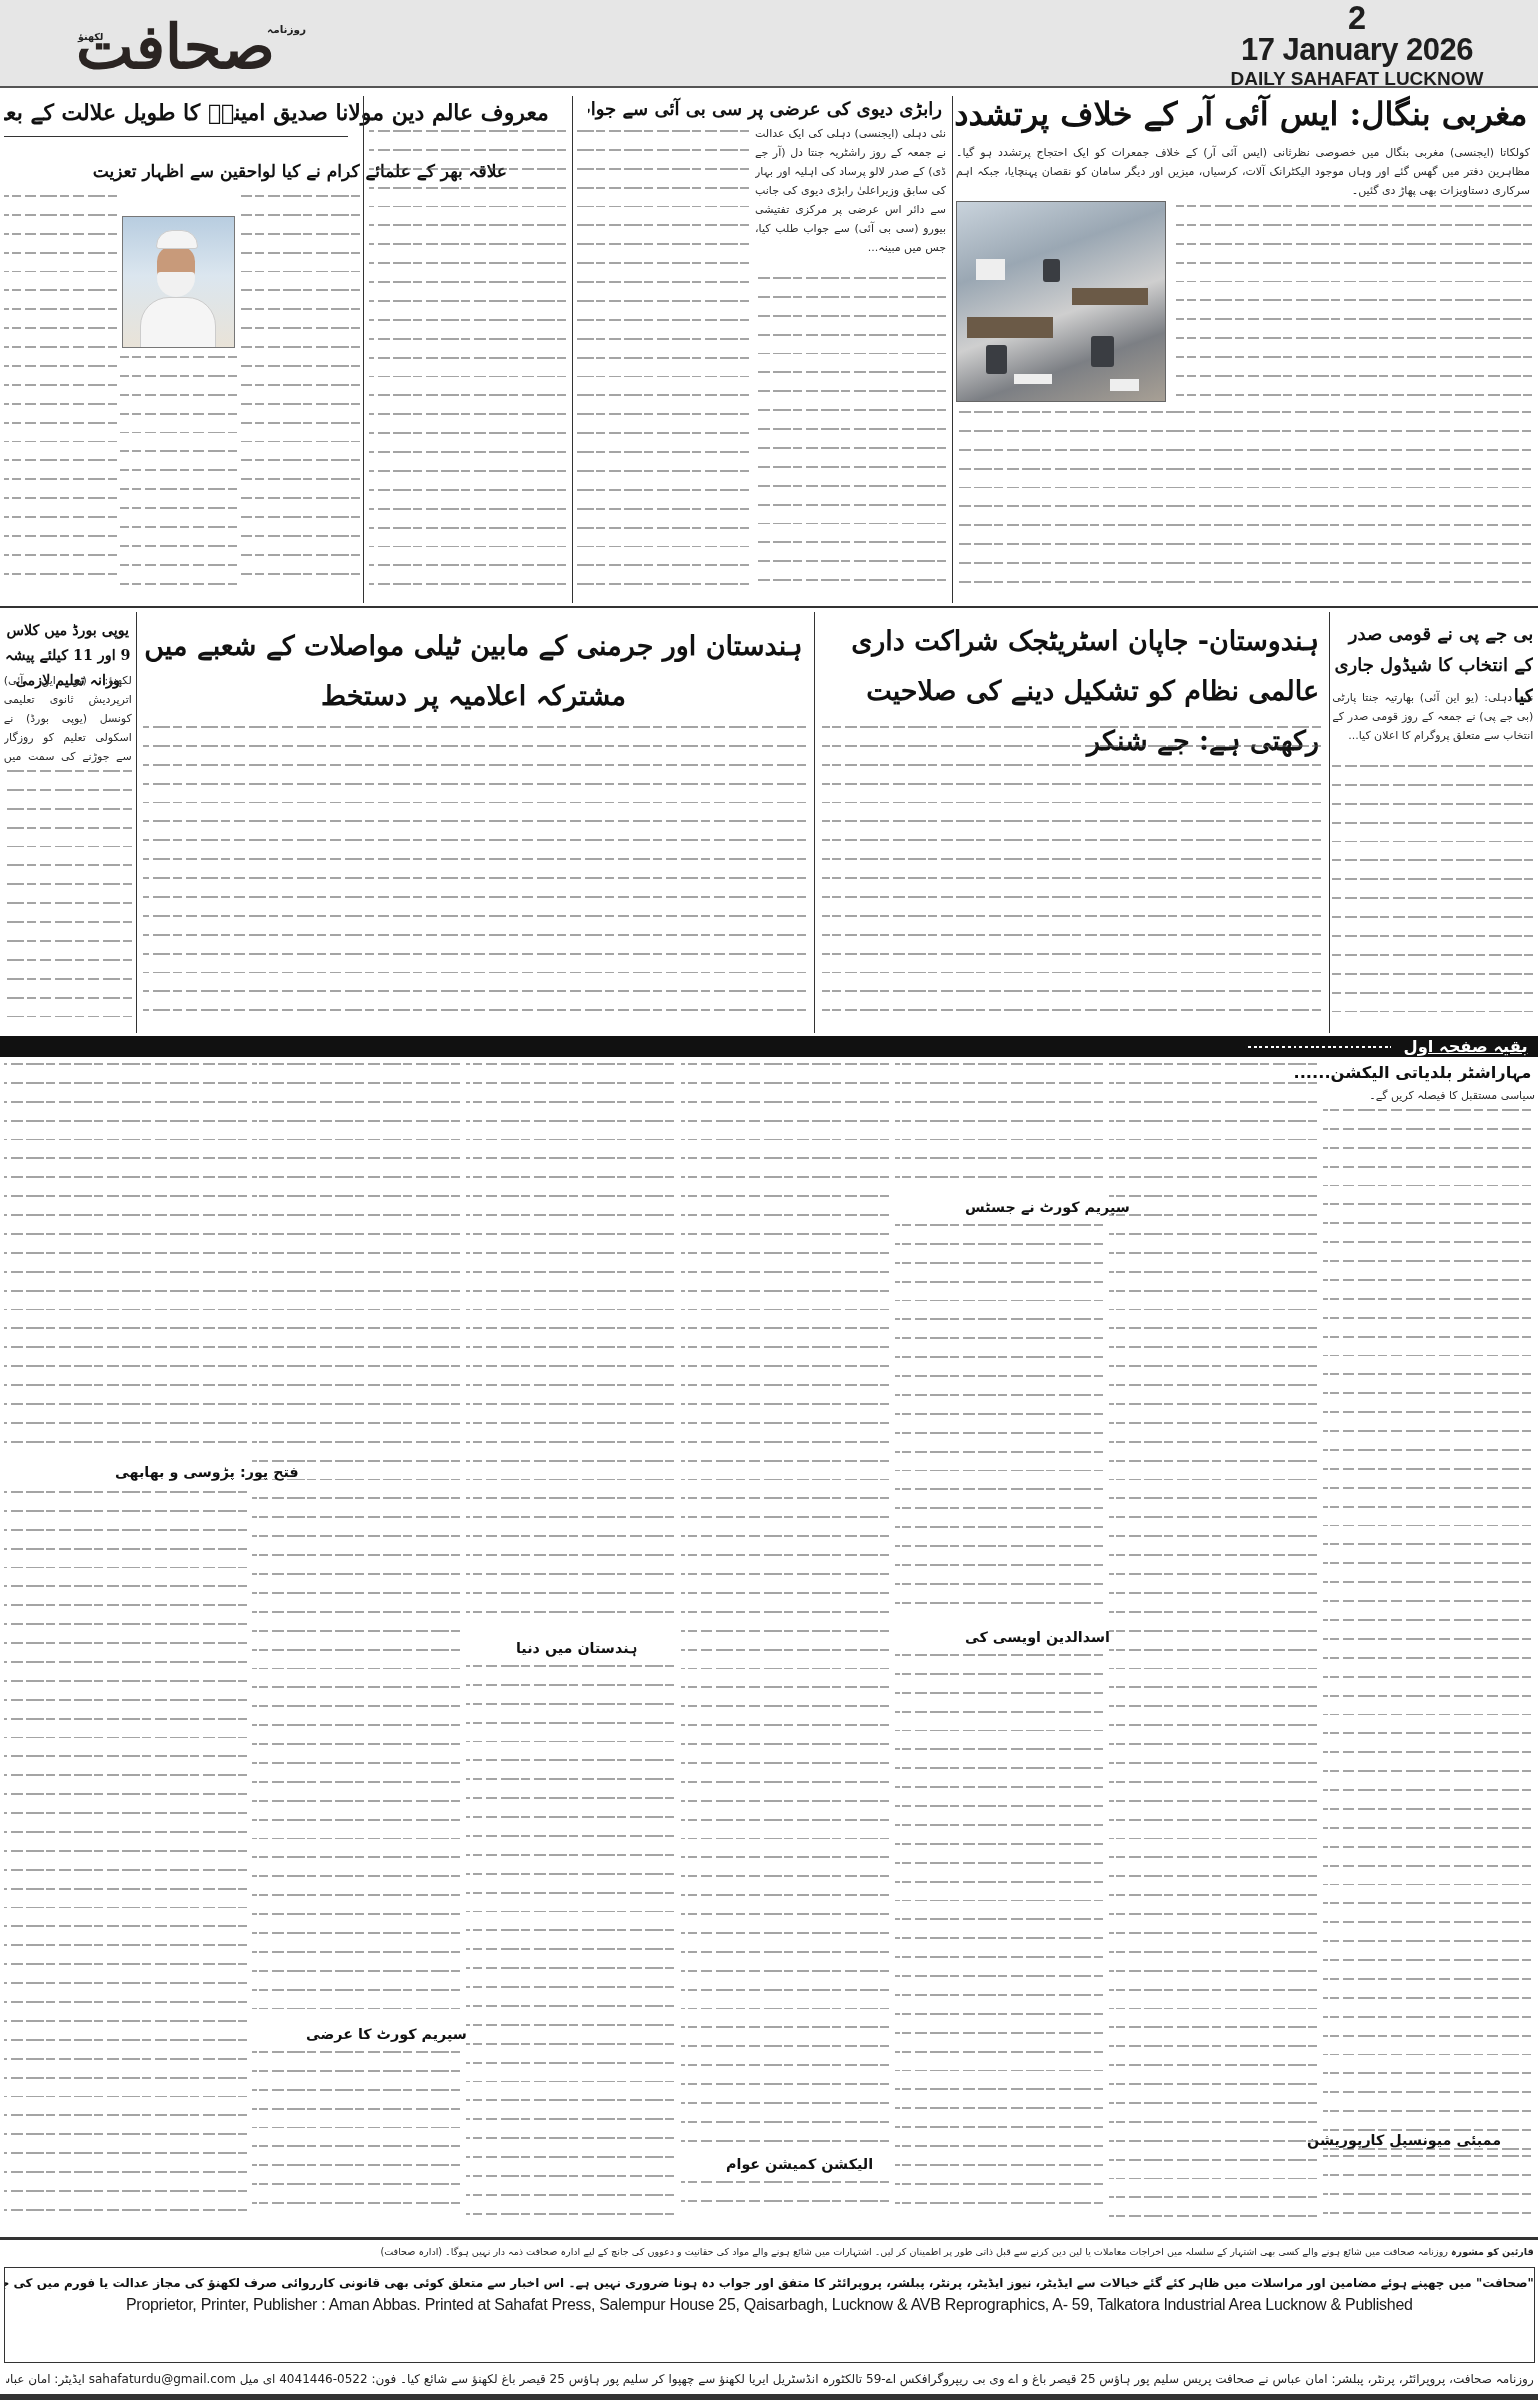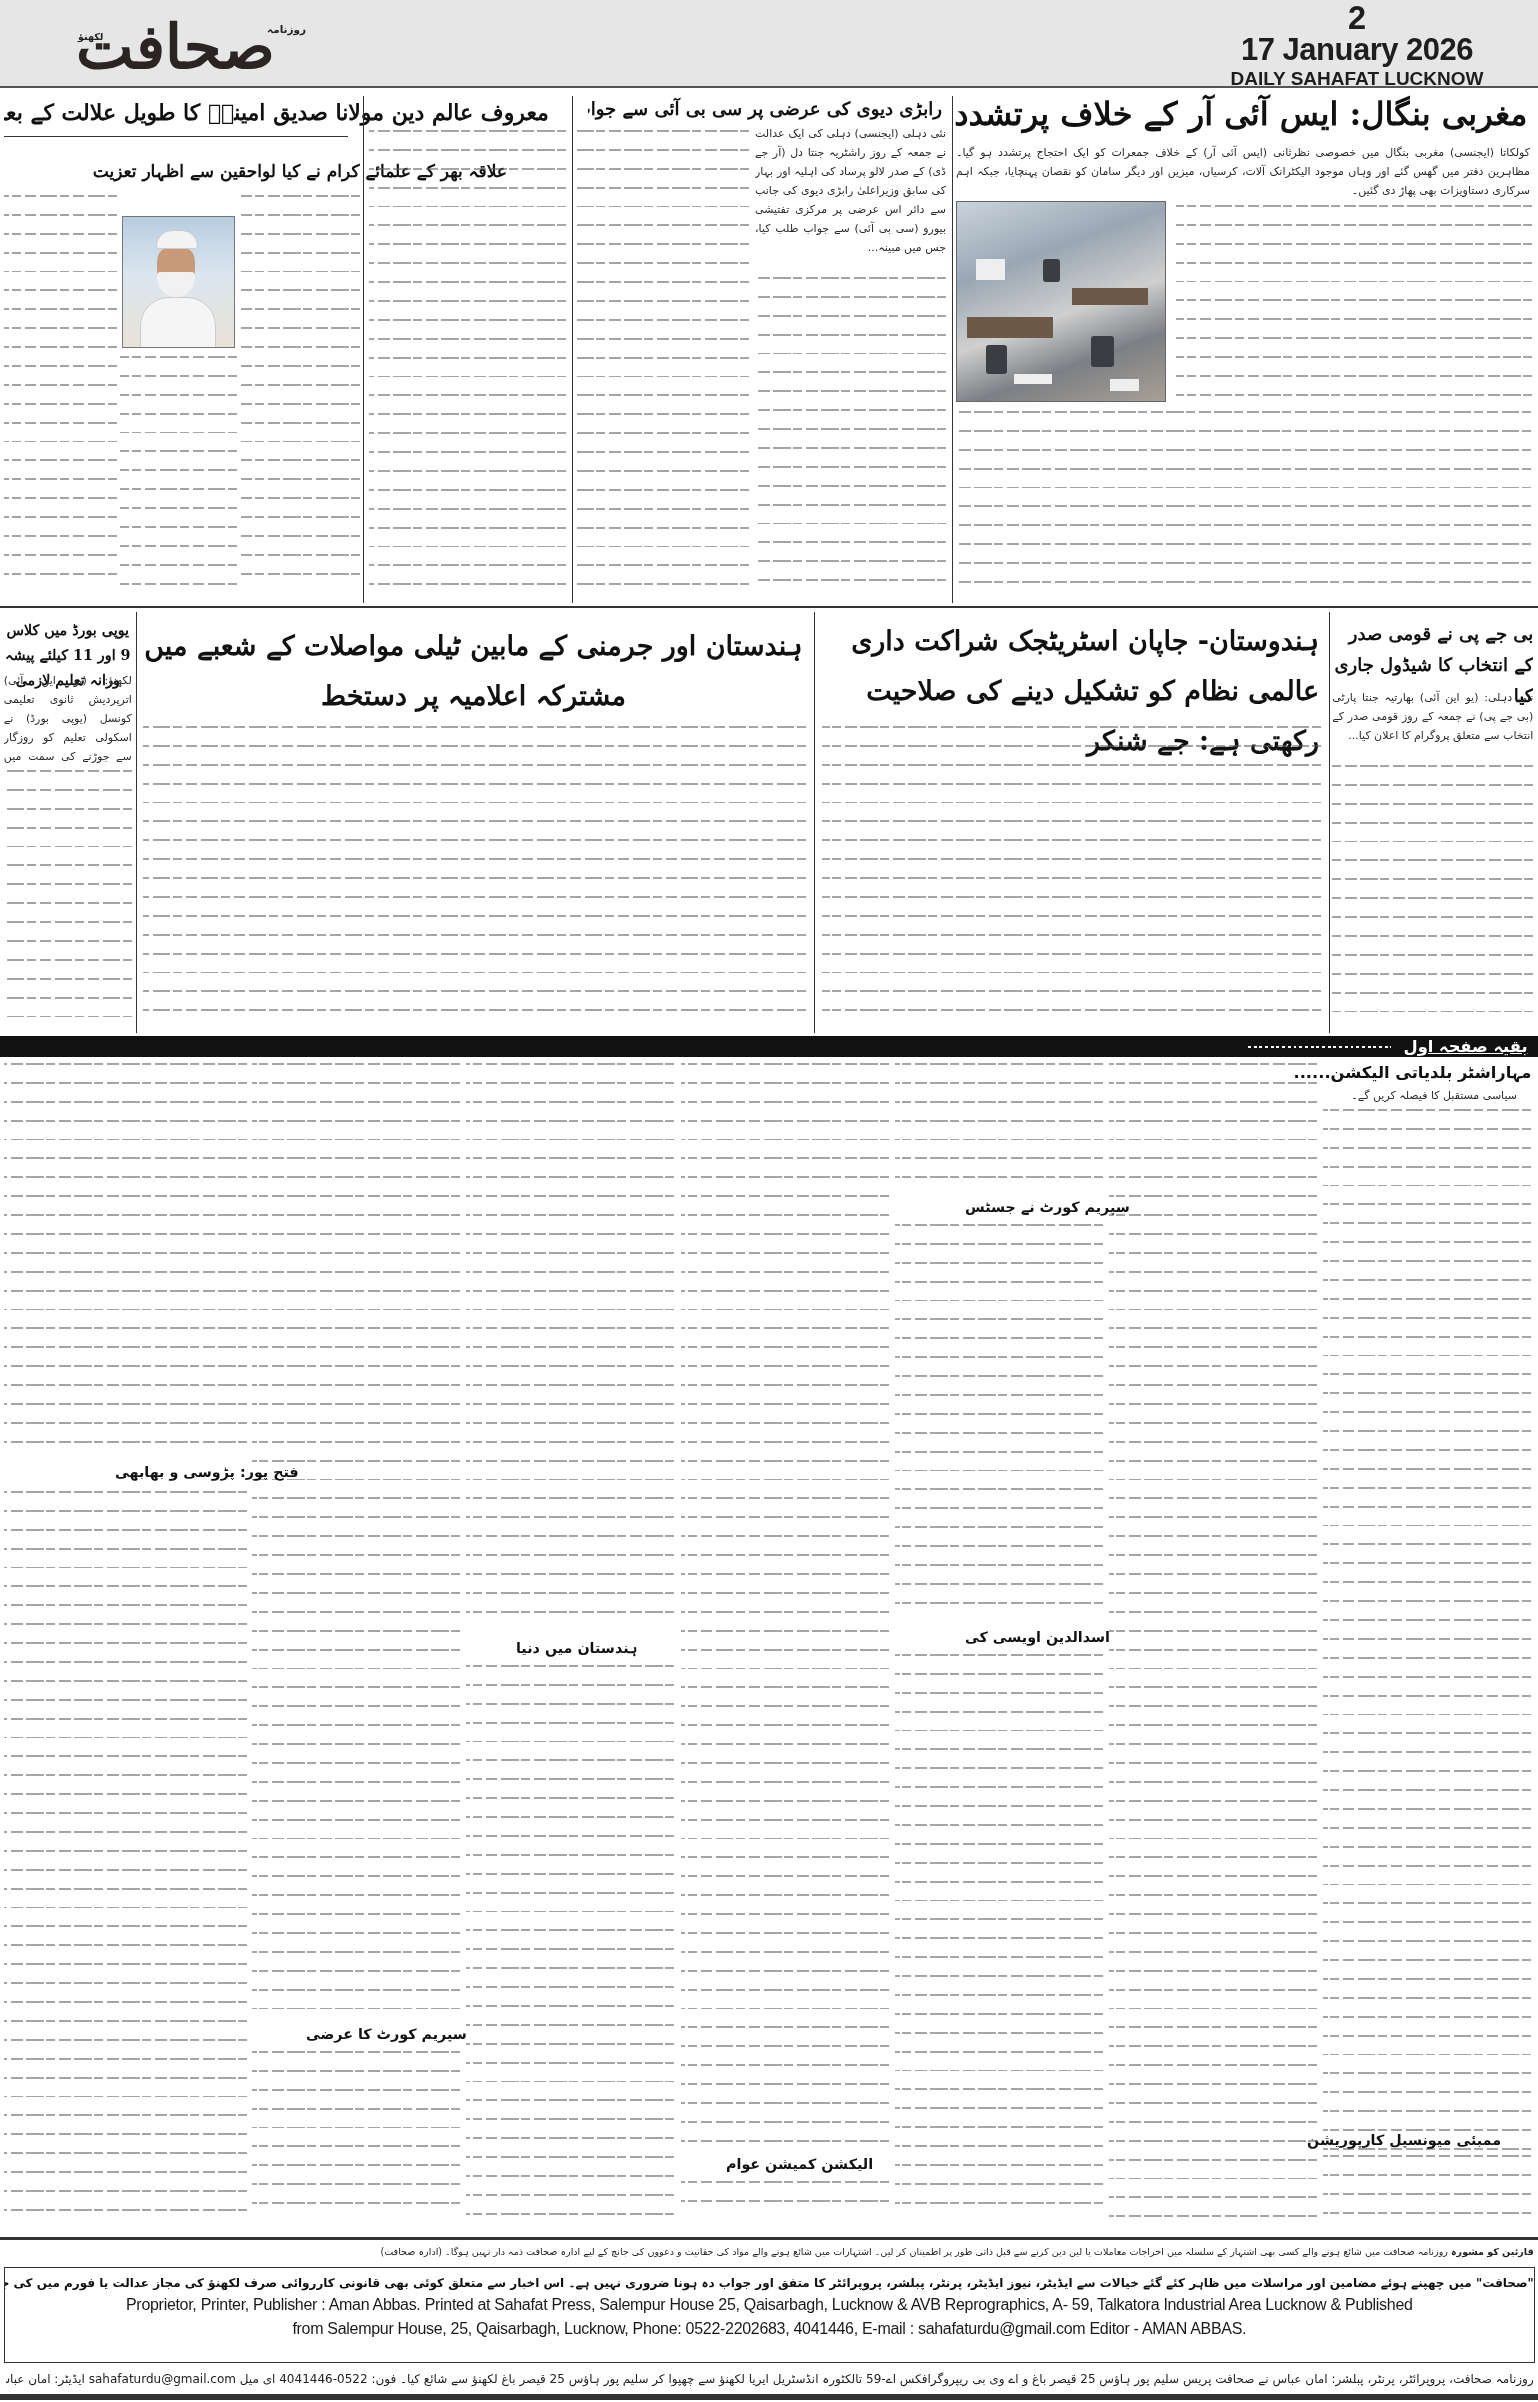--- a/index.html
+++ b/index.html
@@ -338,21 +338,21 @@
     <i></i>
     <i></i>
   </div>
 
 <div class="band">
   <span class="band-dots"></span>
   <span class="band-label">بقیہ صفحہ اول</span>
 </div>
 
 <div class="subhead" style="right:7.6px; top:1063px; font-size:16.3px;">مہاراشٹر بلدیاتی الیکشن......</div>
-<p class="col-text" style="right:22px; top:1086px; width:210px; height:19px;">سیاسی مستقبل کا فیصلہ کریں گے۔</p>
+<p class="col-text" style="right:4px; top:1086px; width:210px; height:19px;">سیاسی مستقبل کا فیصلہ کریں گے۔</p>
 <div class="filler" style="left:1323px; top:1109px; width:208px; height:1051px;">
     <i></i>
     <i></i>
     <i></i>
     <i></i>
     <i></i>
     <i></i>
     <i></i>
     <i></i>
     <i></i>
@@ -805,17 +805,16 @@
 
 <div class="hrule" style="left:0; top:2237px; width:1539px; height:2.9px;"></div>
 
 <div class="footer-note">
   <b>قارئین کو مشورہ</b>
   <span>روزنامہ صحافت میں شائع ہونے والے کسی بھی اشتہار کے سلسلہ میں اخراجات معاملات یا لین دین کرنے سے قبل ذاتی طور پر اطمینان کر لیں۔ اشتہارات میں شائع ہونے والے مواد کی حقانیت و دعووں کی جانچ کے لیے ادارہ صحافت ذمہ دار نہیں ہوگا۔ (ادارہ صحافت)</span>
 </div>
 <div class="imprint-box">
   <div class="disclaimer">"صحافت" میں چھپنے ہوئے مضامین اور مراسلات میں ظاہر کئے گئے خیالات سے ایڈیٹر، نیوز ایڈیٹر، پرنٹر، پبلشر، پروپرائٹر کا متفق اور جواب دہ ہونا ضروری نہیں ہے۔ اس اخبار سے متعلق کوئی بھی قانونی کارروائی صرف لکھنؤ کی مجاز عدالت یا فورم میں کی جاسکتی ہے</div>
   <div class="eng">Proprietor, Printer, Publisher : Aman Abbas. Printed at Sahafat Press, Salempur House 25, Qaisarbagh, Lucknow &amp; AVB Reprographics, A- 59, Talkatora Industrial Area Lucknow &amp; Published</div>
-  <div class="eng">from Salempur House, 25, Qaisarbagh, Lucknow, Phone: 0522-2202683, 4041446,  E-mail : sahafaturdu@gmail.com Editor - AMAN ABBAS.</div>
 </div>
 <div class="imprint-urdu">روزنامہ صحافت، پروپرائٹر، پرنٹر، پبلشر: امان عباس نے صحافت پریس سلیم پور ہاؤس 25 قیصر باغ و اے وی بی ریپروگرافکس اے-59 تالکٹورہ انڈسٹریل ایریا لکھنؤ سے چھپوا کر سلیم پور ہاؤس 25 قیصر باغ لکھنؤ سے شائع کیا۔ فون: 0522-4041446 ای میل sahafaturdu@gmail.com ایڈیٹر: امان عباس</div>
 <div class="bottom-bar"></div>
 
 
 </body></html>

